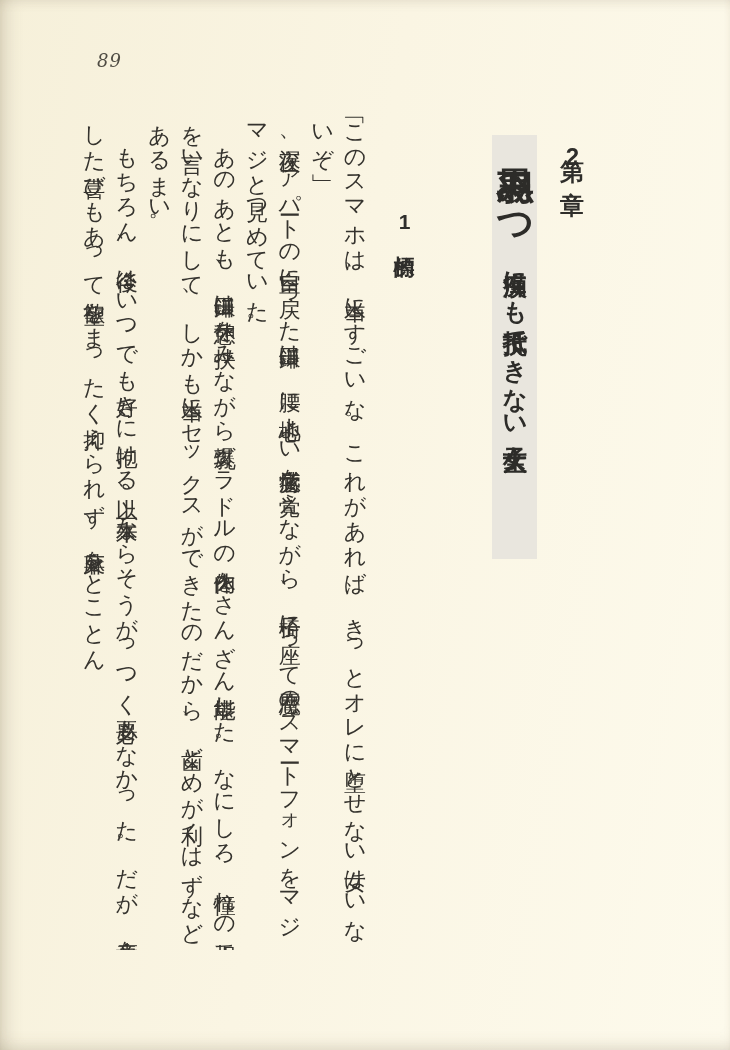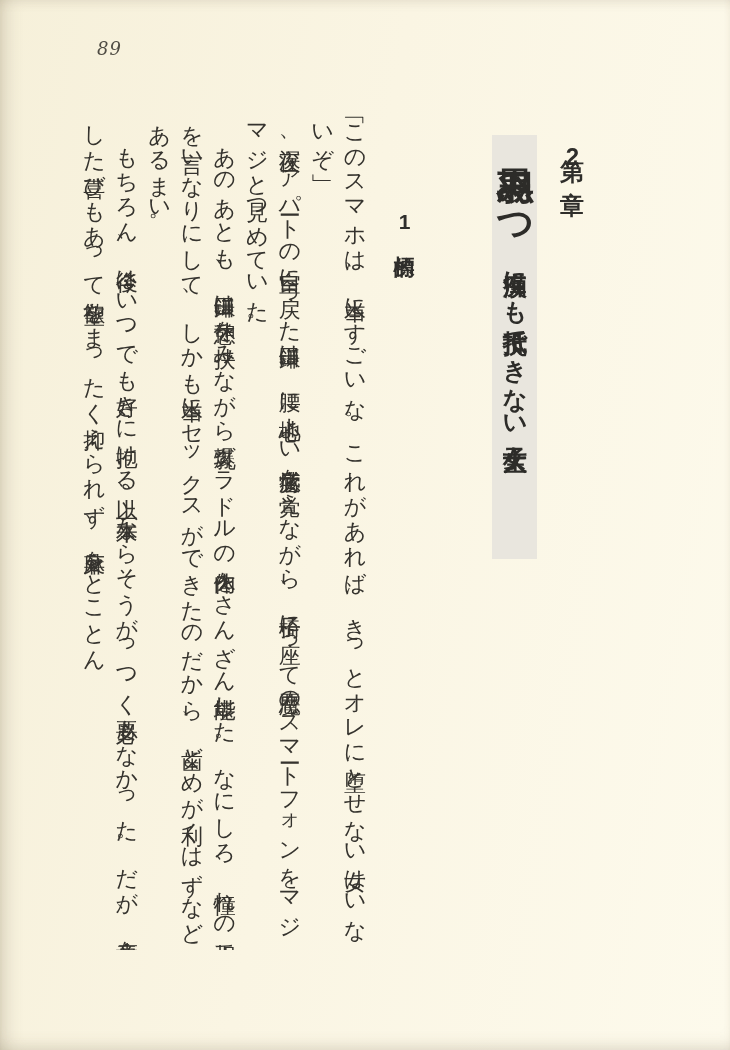--- a/index.html
+++ b/index.html
@@ -18,21 +18,21 @@
       inset 0 10px 14px -10px rgba(110, 95, 70, 0.14),
       inset 0 -14px 18px -12px rgba(110, 95, 70, 0.20),
       inset -6px 0 10px -8px rgba(110, 95, 70, 0.08);
     font-family: "Liberation Serif", "DejaVu Serif", serif;
   }
 
   
   .page-number {
     position: absolute;
     left: 97px;
-    top: 38px;
+    top: 50px;
     font-family: "DejaVu Serif", serif;
     font-style: italic;
     font-size: 18px;
     letter-spacing: 1px;
     color: #4f4c44;
   }
 
   
   .chapter-label {
     position: absolute;

